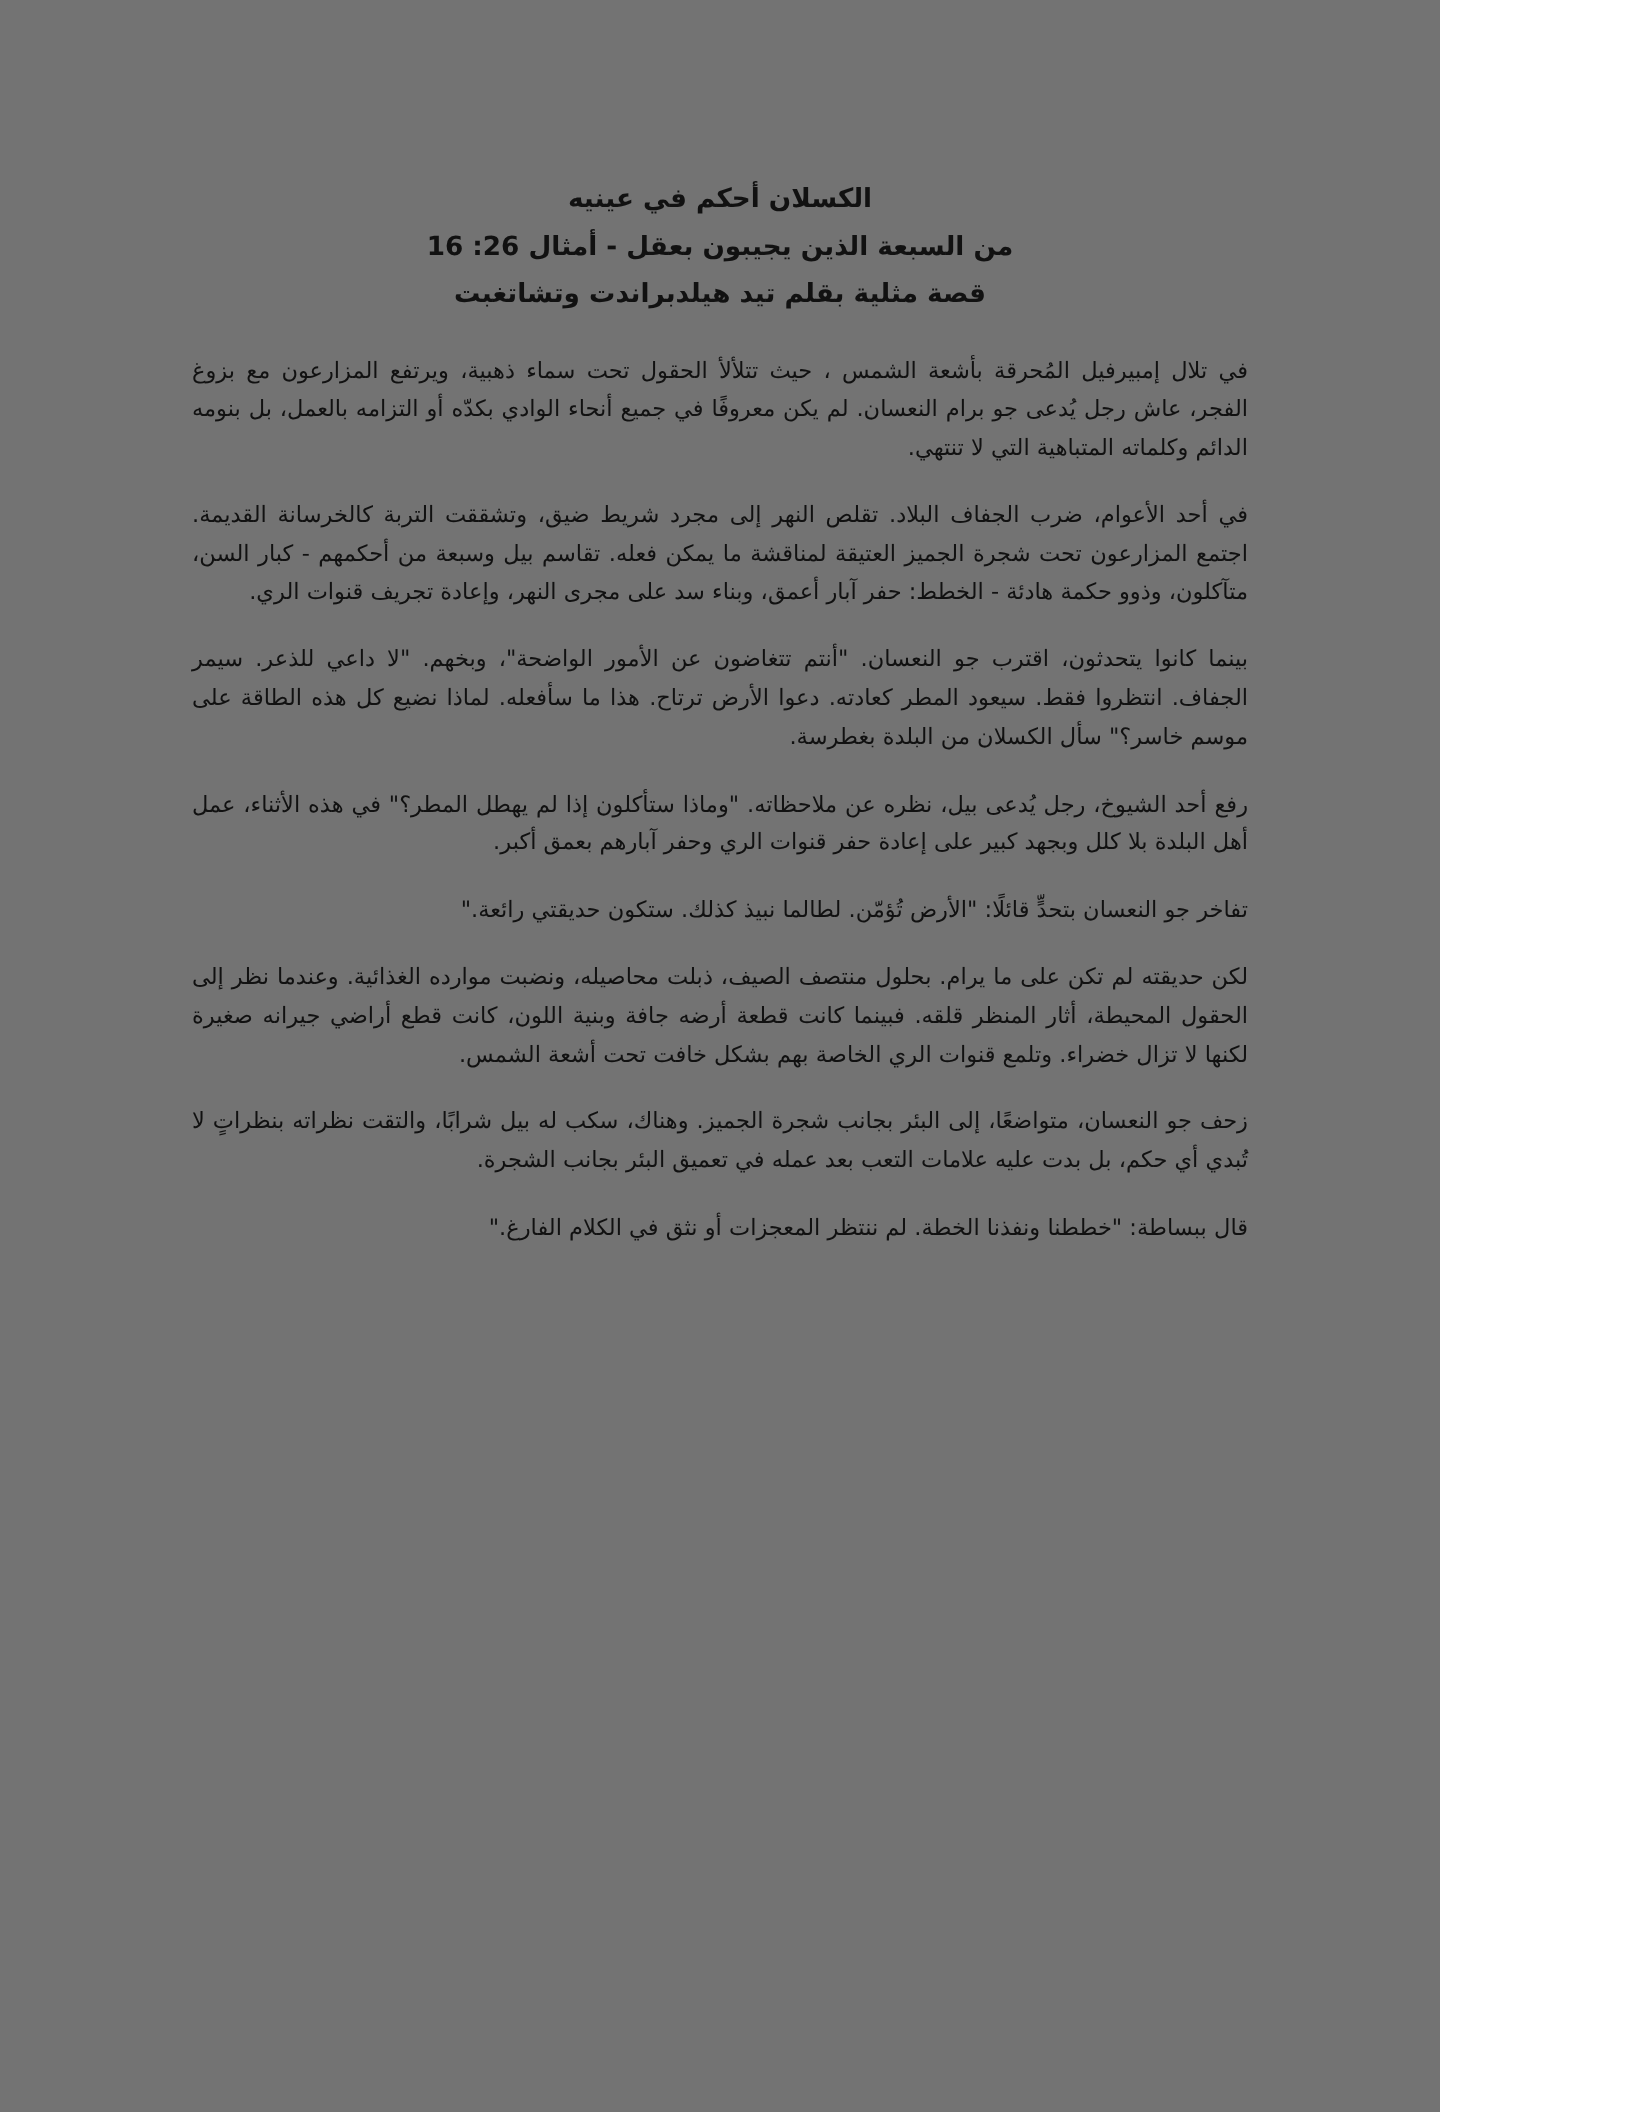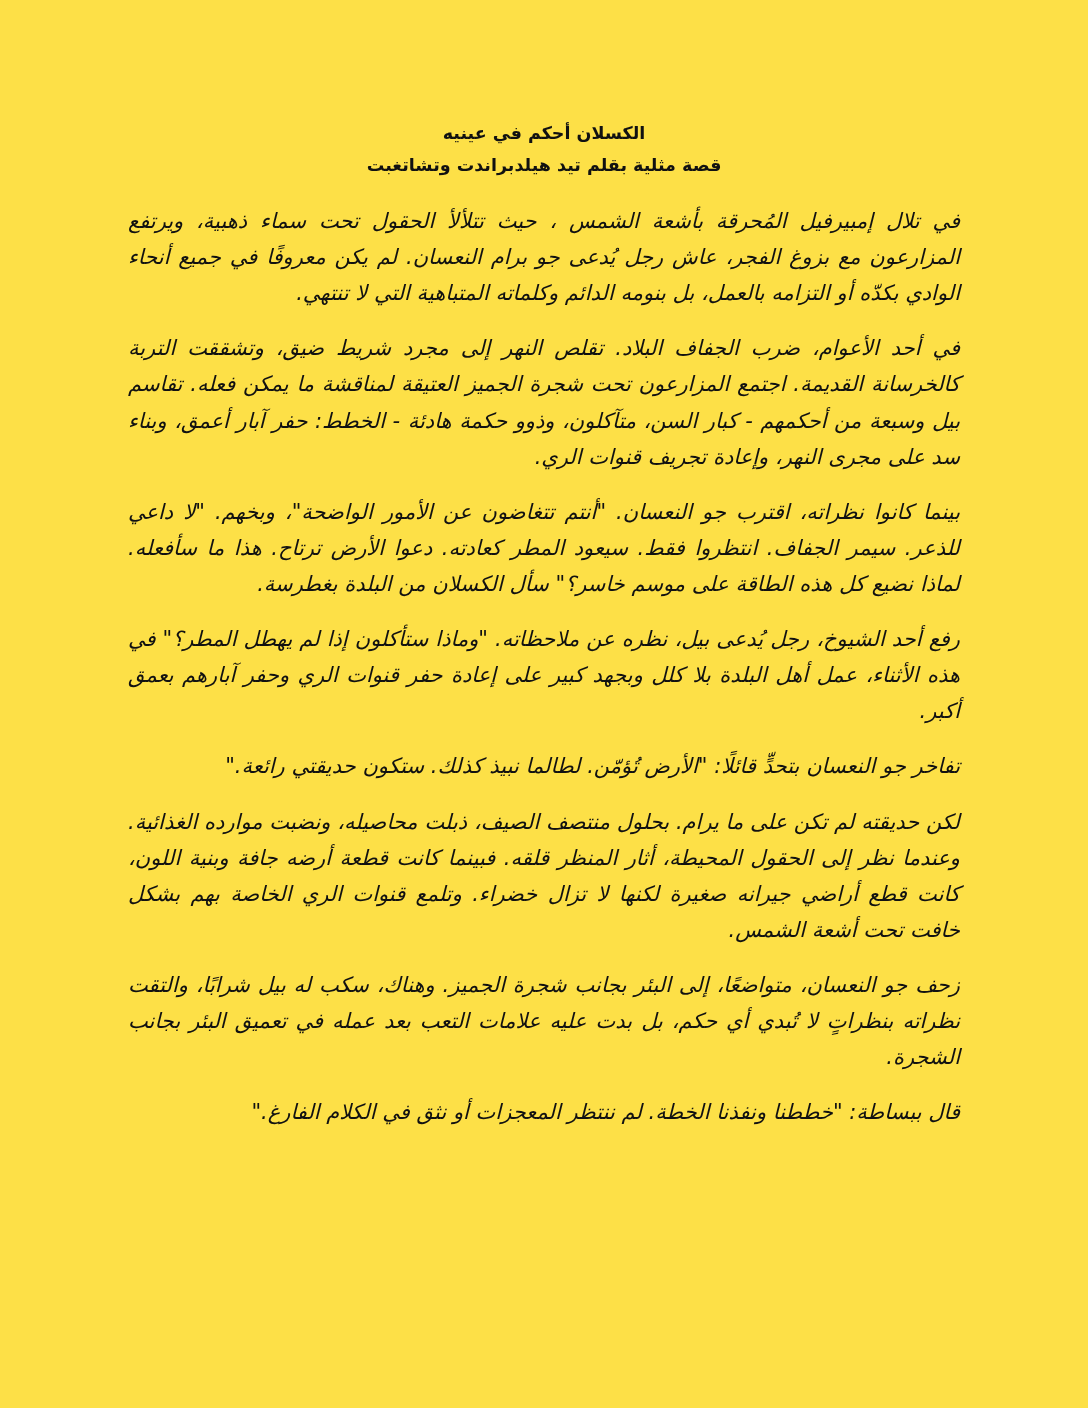--- a/index.html
+++ b/index.html
@@ -8,64 +8,64 @@
     background: #ffffff;
   }
   body {
     width: 1088px;
     min-height: 1408px;
     font-family: "DejaVu Sans", "Liberation Sans", sans-serif;
     color: #111111;
   }
   .page {
     box-sizing: border-box;
-    width: 1088px;
+    width: 960px;
     min-height: 1408px;
     padding: 118px 128px 60px 128px;
-    background: #fde047;
+    background: #737373;
   }
   .title-block {
     direction: rtl;
     text-align: center;
     font-weight: bold;
     font-size: 17.5px;
     line-height: 1.8;
     margin-bottom: 22px;
   }
   .title-line {
     white-space: normal;
   }
   .body-text {
     direction: rtl;
   }
   .body-text p {
     direction: rtl;
     unicode-bidi: plaintext;
     text-align: justify;
     text-align-last: right;
-    font-size: 21px;
+    font-size: 15px;
     line-height: 1.72;
     margin: 0 0 19px 0;
-    font-style: italic;
   }
 </style>
 </head>
 <body>
 
 <div class="page">
 
   <div class="title-block">
     <div class="title-line">الكسلان أحكم في عينيه</div>
+    <div class="title-line">من السبعة الذين يجيبون بعقل - أمثال 26: 16</div>
     <div class="title-line">قصة مثلية بقلم تيد هيلدبراندت وتشاتغبت</div>
   </div>
 
   <div class="body-text">
     <p>في تلال إمبيرفيل المُحرقة بأشعة الشمس ، حيث تتلألأ الحقول تحت سماء ذهبية، ويرتفع المزارعون مع بزوغ الفجر، عاش رجل يُدعى جو برام النعسان. لم يكن معروفًا في جميع أنحاء الوادي بكدّه أو التزامه بالعمل، بل بنومه الدائم وكلماته المتباهية التي لا تنتهي.</p>
     <p>في أحد الأعوام، ضرب الجفاف البلاد. تقلص النهر إلى مجرد شريط ضيق، وتشققت التربة كالخرسانة القديمة. اجتمع المزارعون تحت شجرة الجميز العتيقة لمناقشة ما يمكن فعله. تقاسم بيل وسبعة من أحكمهم - كبار السن، متآكلون، وذوو حكمة هادئة - الخطط: حفر آبار أعمق، وبناء سد على مجرى النهر، وإعادة تجريف قنوات الري.</p>
-    <p>بينما كانوا نظراته، اقترب جو النعسان. "أنتم تتغاضون عن الأمور الواضحة"، وبخهم. "لا داعي للذعر. سيمر الجفاف. انتظروا فقط. سيعود المطر كعادته. دعوا الأرض ترتاح. هذا ما سأفعله. لماذا نضيع كل هذه الطاقة على موسم خاسر؟" سأل الكسلان من البلدة بغطرسة.</p>
+    <p>بينما كانوا يتحدثون، اقترب جو النعسان. "أنتم تتغاضون عن الأمور الواضحة"، وبخهم. "لا داعي للذعر. سيمر الجفاف. انتظروا فقط. سيعود المطر كعادته. دعوا الأرض ترتاح. هذا ما سأفعله. لماذا نضيع كل هذه الطاقة على موسم خاسر؟" سأل الكسلان من البلدة بغطرسة.</p>
     <p>رفع أحد الشيوخ، رجل يُدعى بيل، نظره عن ملاحظاته. "وماذا ستأكلون إذا لم يهطل المطر؟" في هذه الأثناء، عمل أهل البلدة بلا كلل وبجهد كبير على إعادة حفر قنوات الري وحفر آبارهم بعمق أكبر.</p>
     <p>تفاخر جو النعسان بتحدٍّ قائلًا: "الأرض تُؤمّن. لطالما نبيذ كذلك. ستكون حديقتي رائعة."</p>
     <p>لكن حديقته لم تكن على ما يرام. بحلول منتصف الصيف، ذبلت محاصيله، ونضبت موارده الغذائية. وعندما نظر إلى الحقول المحيطة، أثار المنظر قلقه. فبينما كانت قطعة أرضه جافة وبنية اللون، كانت قطع أراضي جيرانه صغيرة لكنها لا تزال خضراء. وتلمع قنوات الري الخاصة بهم بشكل خافت تحت أشعة الشمس.</p>
     <p>زحف جو النعسان، متواضعًا، إلى البئر بجانب شجرة الجميز. وهناك، سكب له بيل شرابًا، والتقت نظراته بنظراتٍ لا تُبدي أي حكم، بل بدت عليه علامات التعب بعد عمله في تعميق البئر بجانب الشجرة.</p>
     <p>قال ببساطة: "خططنا ونفذنا الخطة. لم ننتظر المعجزات أو نثق في الكلام الفارغ."</p>
   </div>
 
 </div>
 
 </body></html>

